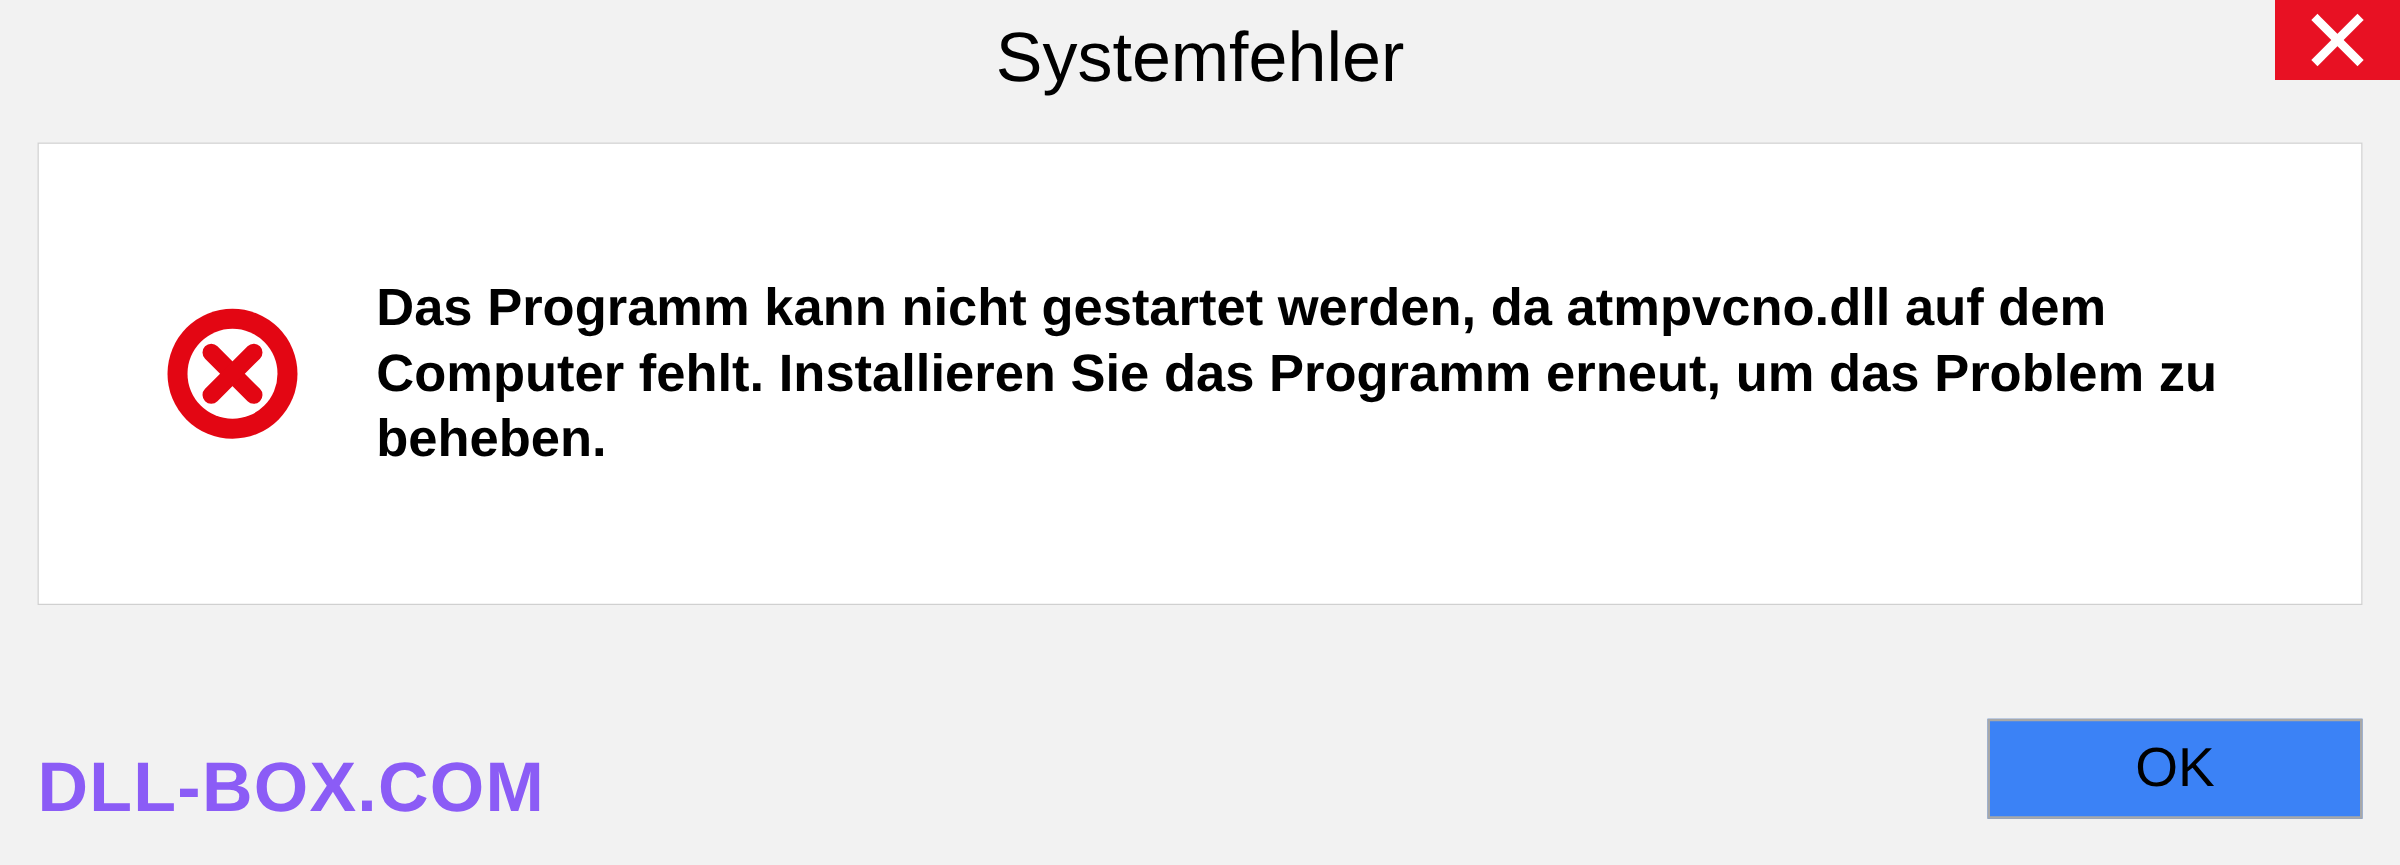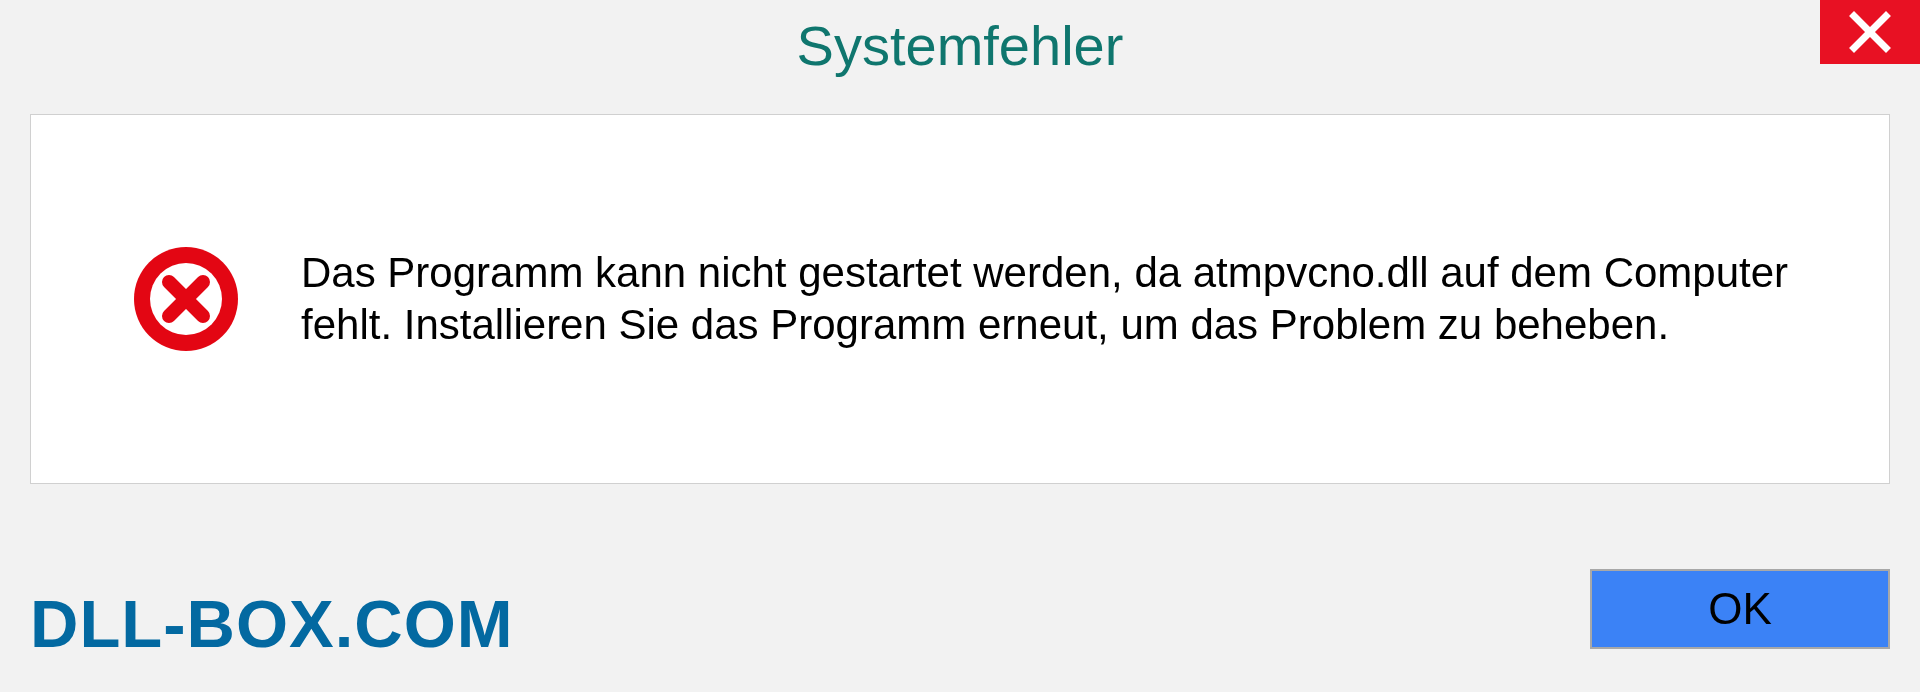--- a/index.html
+++ b/index.html
@@ -14,21 +14,21 @@
   .titlebar {
     position: relative;
     height: 90px;
     display: flex;
     align-items: center;
     justify-content: center;
   }
   .title {
     font-size: 56px;
     font-weight: 400;
-    color: #0f766e;
+    color: #000000;
   }
   .close-btn {
     position: absolute;
     top: 0;
     right: 0;
     width: 100px;
     height: 64px;
     background: #e81123;
     display: flex;
     align-items: center;
@@ -47,35 +47,35 @@
   }
   .error-icon {
     flex: 0 0 auto;
     margin-right: 60px;
   }
   .error-icon svg { width: 110px; height: 110px; display:block; }
   .message {
     font-size: 42px;
     line-height: 1.25;
     color: #000;
-    font-weight: 400;
+    font-weight: 700;
   }
   .footer {
     position: absolute;
     left: 30px;
     right: 30px;
     bottom: 30px;
     display: flex;
     align-items: center;
     justify-content: space-between;
   }
   .watermark {
-    font-size: 67px;
+    font-size: 56px;
     font-weight: 800;
-    color: #0369a1;
+    color: #8b5cf6;
     letter-spacing: 1px;
     font-family: Arial, sans-serif;
     margin-top: 29px;
   }
   .ok-btn {
     width: 300px;
     height: 80px;
     background: #3b82f6;
     border: 2px solid #a8a8a8;
     font-size: 44px;

